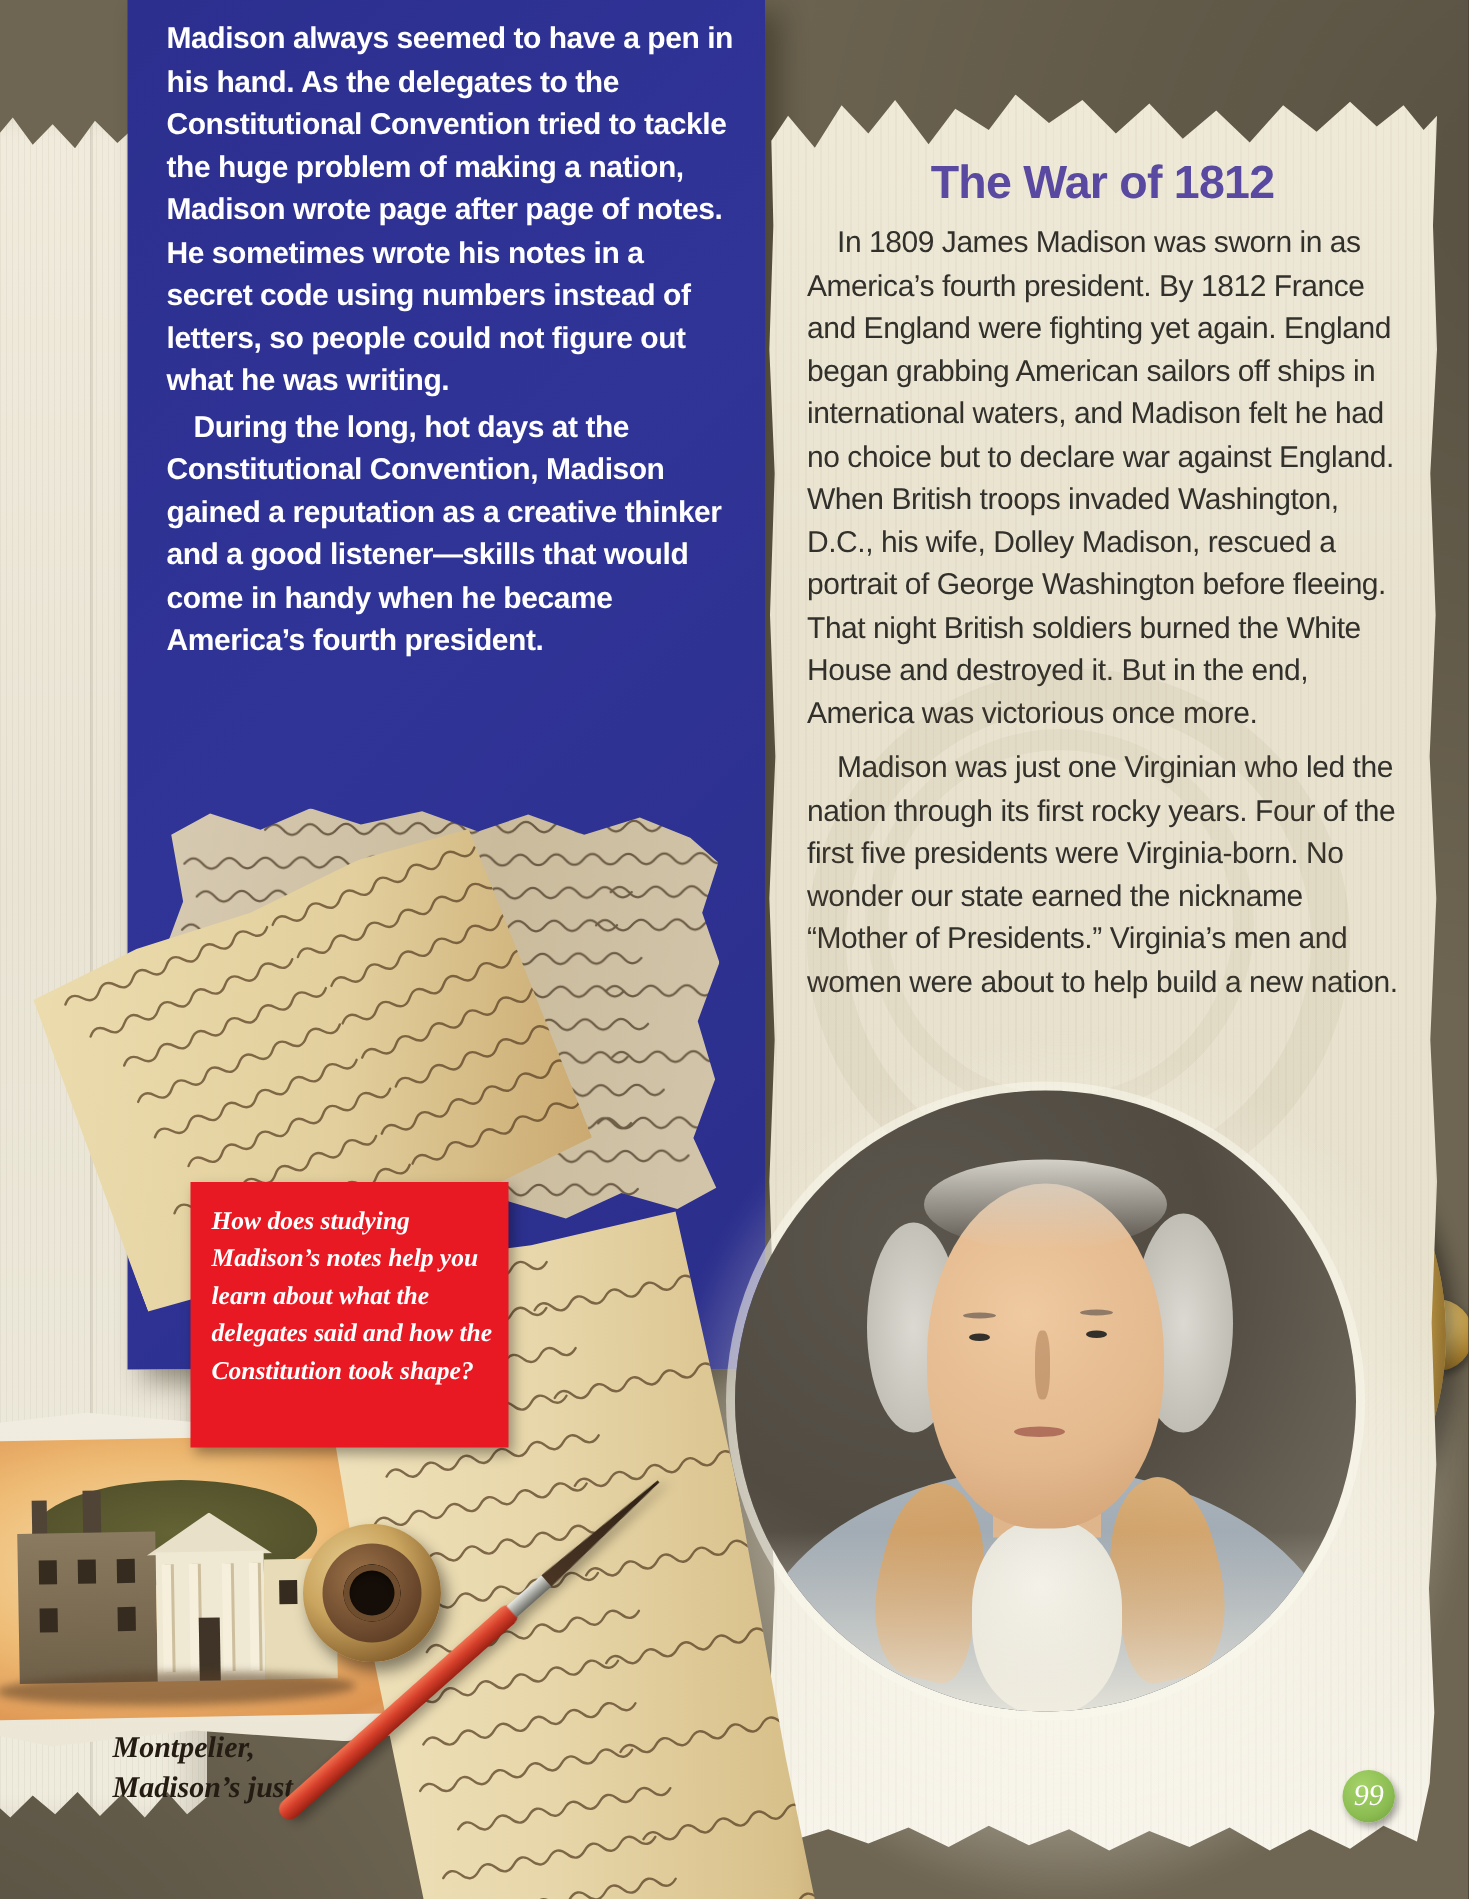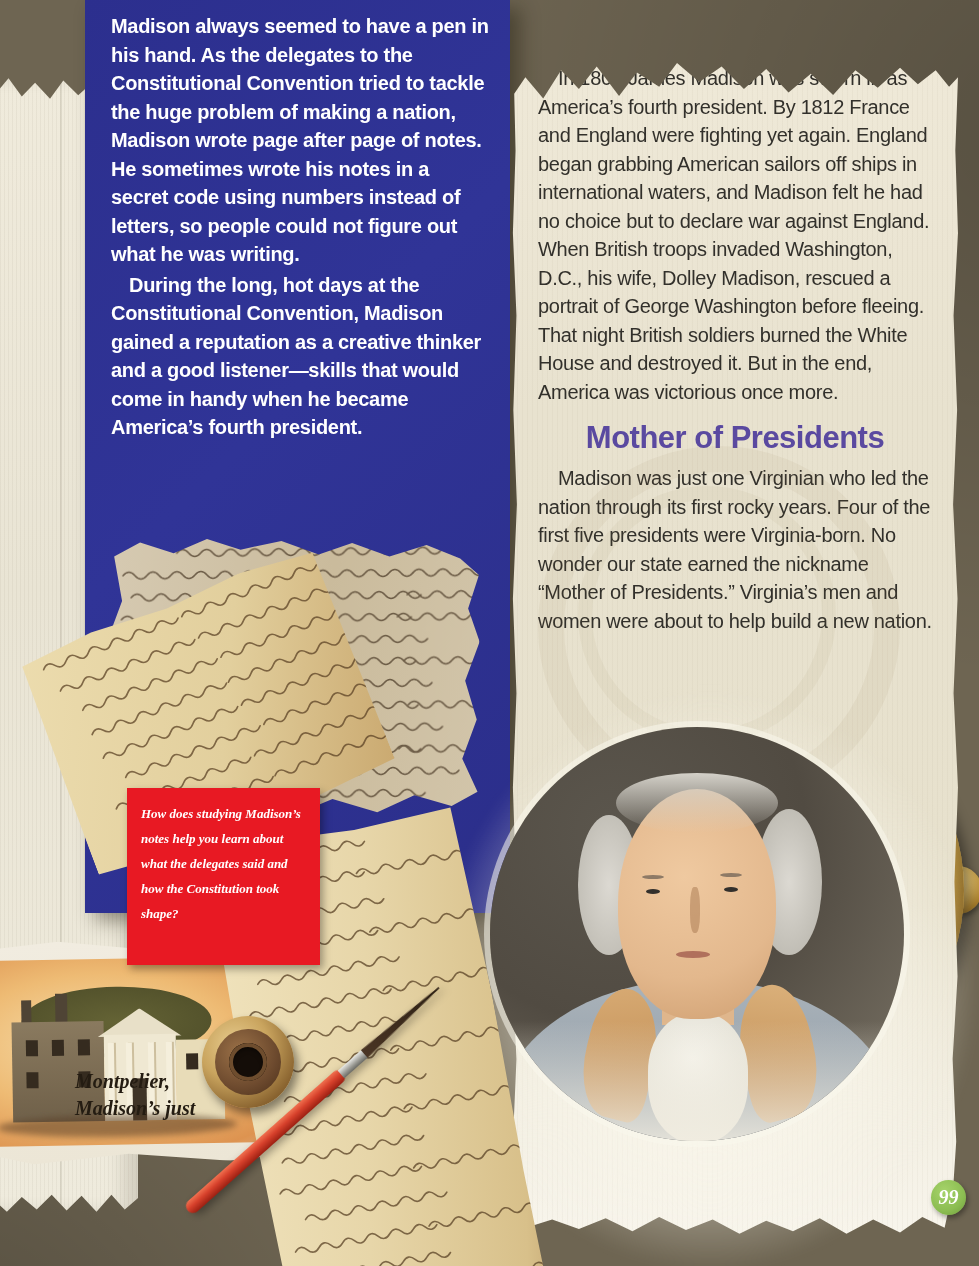--- a/index.html
+++ b/index.html
@@ -79,30 +79,30 @@
   .chimney2{position:absolute;left:60px;top:34px;width:12px;height:30px;background:#4f4435;}
   .win{position:absolute;width:12px;height:16px;background:#352b1f;}
   .portico{position:absolute;left:108px;top:76px;width:72px;height:86px;background:#efe8d2;}
   .pediment{position:absolute;left:102px;top:50px;width:84px;height:28px;background:#e8e0c8;
     clip-path:polygon(50% 0, 100% 100%, 0 100%);}
   .col{position:absolute;top:84px;width:6px;height:72px;background:#f5efdc;box-shadow:2px 0 0 #cdbf9e;}
   .door{position:absolute;left:136px;top:120px;width:14px;height:42px;background:#3f3427;}
   .wing{position:absolute;left:180px;top:82px;width:48px;height:80px;background:#e8dcb8;}
   .ground{position:absolute;left:0px;top:156px;width:240px;height:22px;border-radius:50%;
     background:rgba(90,62,38,.55);filter:blur(3px);}
-  .mont-caption{left:75px;top:1068px;z-index:6;color:#241c12;
+  .mont-caption{left:75px;top:1152px;z-index:6;color:#241c12;
     font-family:"Liberation Serif", serif;font-style:italic;font-weight:700;
     font-size:20px;line-height:27px;}
 
   
   .callout{z-index:6;background:#e81923;color:#ffffff;
     font-family:"Liberation Serif", serif;font-style:italic;font-weight:700;
     box-shadow:3px 4px 8px rgba(0,0,0,.35);}
-  .callout-1{left:127px;top:788px;width:193px;height:177px;
-    font-size:13px;line-height:25px;padding:13px 10px 0 14px;box-sizing:border-box;}
+  .callout-1{left:127px;top:788px;width:212px;height:177px;
+    font-size:17px;line-height:25px;padding:13px 10px 0 14px;box-sizing:border-box;}
   .callout-2{left:654px;top:1019px;width:242px;height:188px;
     font-size:18.5px;line-height:27px;padding:13px 12px 0 15px;box-sizing:border-box;}
 
   
   .inkwell{left:202px;top:1016px;width:92px;height:92px;z-index:7;border-radius:50%;
     background:radial-gradient(circle at 35% 32%, #e8cc8e 0%, #c9a45e 40%, #8a6430 75%, #5f431e 100%);
     box-shadow:4px 6px 10px rgba(0,0,0,.45);}
   .inkwell .mid{position:absolute;left:13px;top:13px;width:66px;height:66px;border-radius:50%;
     background:radial-gradient(circle at 38% 35%, #9c7248, #6d4a2e 60%, #4a2f1a 100%);}
   .inkwell .hole{position:absolute;left:27px;top:27px;width:38px;height:38px;border-radius:50%;
@@ -175,23 +175,23 @@
   .d-mouth{position:absolute;left:62px;top:96px;width:18px;height:5px;border-radius:50%;background:#a65a4a;}
   .d-blush{position:absolute;width:14px;height:10px;border-radius:50%;background:rgba(214,110,90,.4);filter:blur(1px);}
   .d-dress{position:absolute;left:12px;top:142px;width:118px;height:76px;border-radius:55% 55% 0 0;
     background:linear-gradient(180deg,#efece4,#d4d0c5);}
   .d-necklace{position:absolute;left:48px;top:128px;width:46px;height:22px;border-radius:50%;
     border-bottom:3px solid #e6ddc8;}
 
   
   .badge{left:895px;top:1180px;width:35px;height:35px;z-index:7;border-radius:50%;
     background:radial-gradient(circle at 38% 32%, #a6d36a, #8cbd52 60%, #6f9e3c 100%);
-    color:#fff;font-family:"Liberation Serif", serif;font-style:italic;font-weight:700;
+    color:#fff;font-family:"Liberation Serif", serif;font-style:italic;font-weight:400;
     font-size:20px;display:flex;align-items:center;justify-content:center;
-    box-shadow:2px 3px 5px rgba(0,0,0,.35);margin-left:36px;}
+    box-shadow:2px 3px 5px rgba(0,0,0,.35);}
 </style>
 </head>
 <body>
 
 <svg style="position:absolute;width:0;height:0" aria-hidden="true">
   <defs>
     <path id="sq" d="M0 6 q6 -7 12 0 t12 0 t12 0 t12 0 t12 0 t12 0 t12 0 t12 0 t12 0 t12 0 t12 0 t12 0" fill="none" stroke-linecap="round"></path>
   </defs>
 </svg>
 
@@ -202,22 +202,22 @@
   </div>
 
   <div class="abs blue-panel">
     <p>Madison always seemed to have a pen in his hand. As the delegates to the Constitutional Convention tried to tackle the huge problem of making a nation, Madison wrote page after page of notes. He sometimes wrote his notes in a secret code using numbers instead of letters, so people could not figure out what he was writing.</p>
     <p class="indent">During the long, hot days at the Constitutional Convention, Madison gained a reputation as a creative thinker and a good listener—skills that would come in handy when he became America’s fourth president.</p>
   </div>
 
   <div class="abs parchment">
     <div class="watermark"></div>
     <div class="watermark2"></div>
+    <h2>The War of 1812</h2>
     <p>In 1809 James Madison was sworn in as America’s fourth president. By 1812 France and England were fighting yet again. England began grabbing American sailors off ships in international waters, and Madison felt he had no choice but to declare war against England. When British troops invaded Washington, D.C., his wife, Dolley Madison, rescued a portrait of George Washington before fleeing. That night British soldiers burned the White House and destroyed it. But in the end, America was victorious once more.</p>
-    <h2 class="second">Mother of Presidents</h2>
     <p>Madison was just one Virginian who led the nation through its first rocky years. Four of the first five presidents were Virginia-born. No wonder our state earned the nickname “Mother of Presidents.” Virginia’s men and women were about to help build a new nation.</p>
   </div>
 
   <div class="ms scrap-a">
     <svg width="372" height="278">
       <g stroke="#4c3b28" stroke-width="1.5" fill="none" opacity="0.75">
         <use href="#sq" x="70" y="8"></use>
           <use href="#sq" x="214" y="8"></use>
         <use href="#sq" x="16" y="30"></use>
           <use href="#sq" x="162" y="30"></use>

